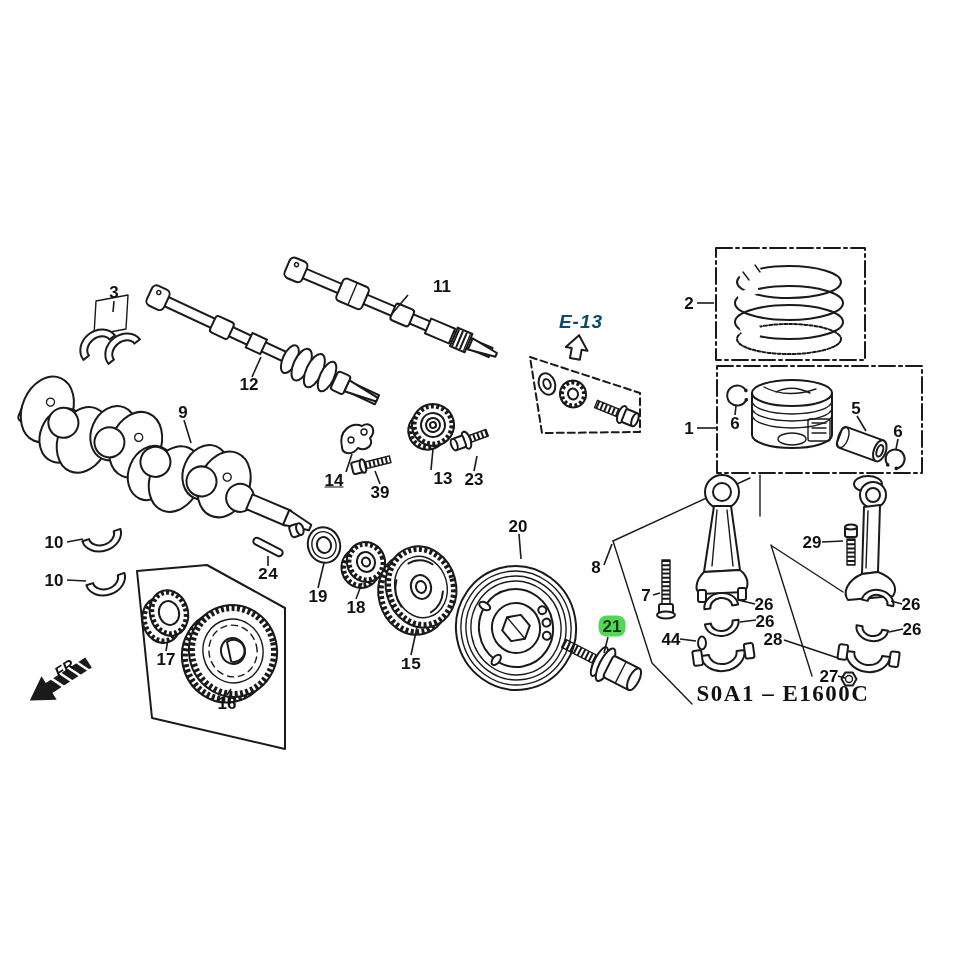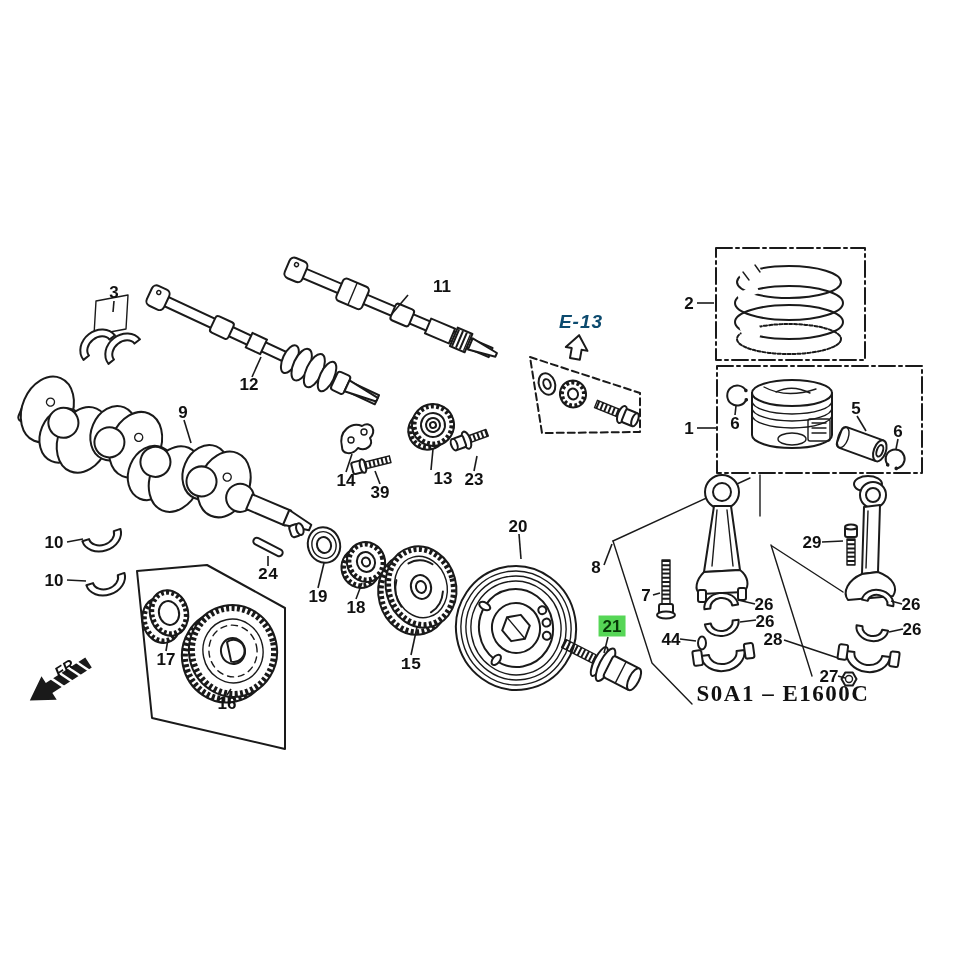--- a/index.html
+++ b/index.html
@@ -13,21 +13,21 @@
   .chain{stroke-dasharray:16 4 3 4;}
   .dash{stroke-dasharray:7 4;}
   .cut{stroke-dasharray:6 5;}
   .teeth{fill:none;stroke:#1a1a1a;stroke-dasharray:3 2.4;}
   .thread{stroke:#1a1a1a;stroke-dasharray:2 2.2;fill:none;}
   .gapw{stroke:#ffffff;stroke-width:8;fill:none;}
   .leader{stroke:#1a1a1a;stroke-width:1.6;}
   #labels{position:absolute;inset:0;}
   .callout{position:absolute;transform:translate(-50%,-50%);font-weight:bold;font-size:17px;
            color:#111;white-space:nowrap;line-height:1;}
-  .callout.hl{background:#56d656;color:#073a07;padding:2px 4px;border-radius:0;}
+  .callout.hl{background:#56d656;color:#073a07;padding:2px 4px;border-radius:8px;}
   .ref-label{position:absolute;left:581px;top:322px;transform:translate(-50%,-50%);
              font-weight:bold;font-size:19px;letter-spacing:1px;color:#0c4a6e;font-style:italic;}
   .code-label{position:absolute;left:783px;top:694px;transform:translate(-50%,-50%);
               font-family:"Liberation Serif",serif;font-weight:600;font-size:23px;
               letter-spacing:1.5px;color:#111;}
   .fr-label{position:absolute;left:66px;top:667px;transform:translate(-50%,-50%) rotate(-33deg);
             font-weight:bold;font-style:italic;font-size:15px;color:#111;}
 </style>
 </head>
 <body>
@@ -379,21 +379,21 @@
 </svg>
 
 <div id="labels">
   <div class="ref-label">E-13</div>
   <div class="code-label">S0A1 – E1600C</div>
   <div class="fr-label">FR.</div>
 <span class="callout" style="left: 114px; top: 292px;">3</span>
       <span class="callout" style="left: 249px; top: 384px;">12</span>
       <span class="callout" style="left: 410px; top: 286px; margin-left: 32px;">11</span>
       <span class="callout" style="left: 183px; top: 412px;">9</span>
-      <span class="callout" style="left: 346px; top: 480px;">14</span>
+      <span class="callout" style="left: 334px; top: 480px; text-decoration: underline;">14</span>
       <span class="callout" style="left: 380px; top: 492px;">39</span>
       <span class="callout" style="left: 431px; top: 478px; margin-left: 12px;">13</span>
       <span class="callout" style="left: 474px; top: 479px;">23</span>
       <span class="callout" style="left: 54px; top: 542px;">10</span>
       <span class="callout" style="left: 54px; top: 580px;">10</span>
       <span class="callout" style="left: 268px; top: 574px; font-family: Liberation Mono, monospace;">24</span>
       <span class="callout" style="left: 318px; top: 596px;">19</span>
       <span class="callout" style="left: 356px; top: 607px;">18</span>
       <span class="callout" style="left: 411px; top: 664px; font-family: Liberation Mono, monospace;">15</span>
       <span class="callout" style="left: 518px; top: 526px;">20</span>

